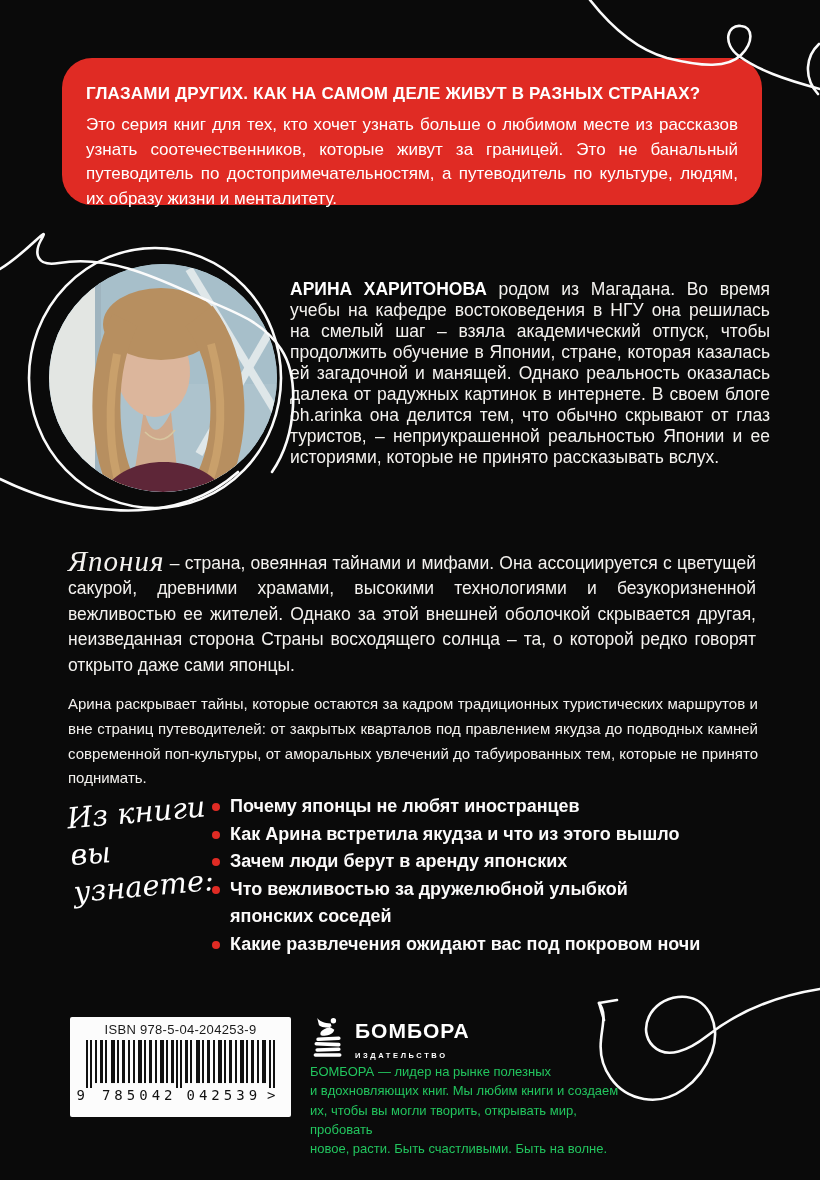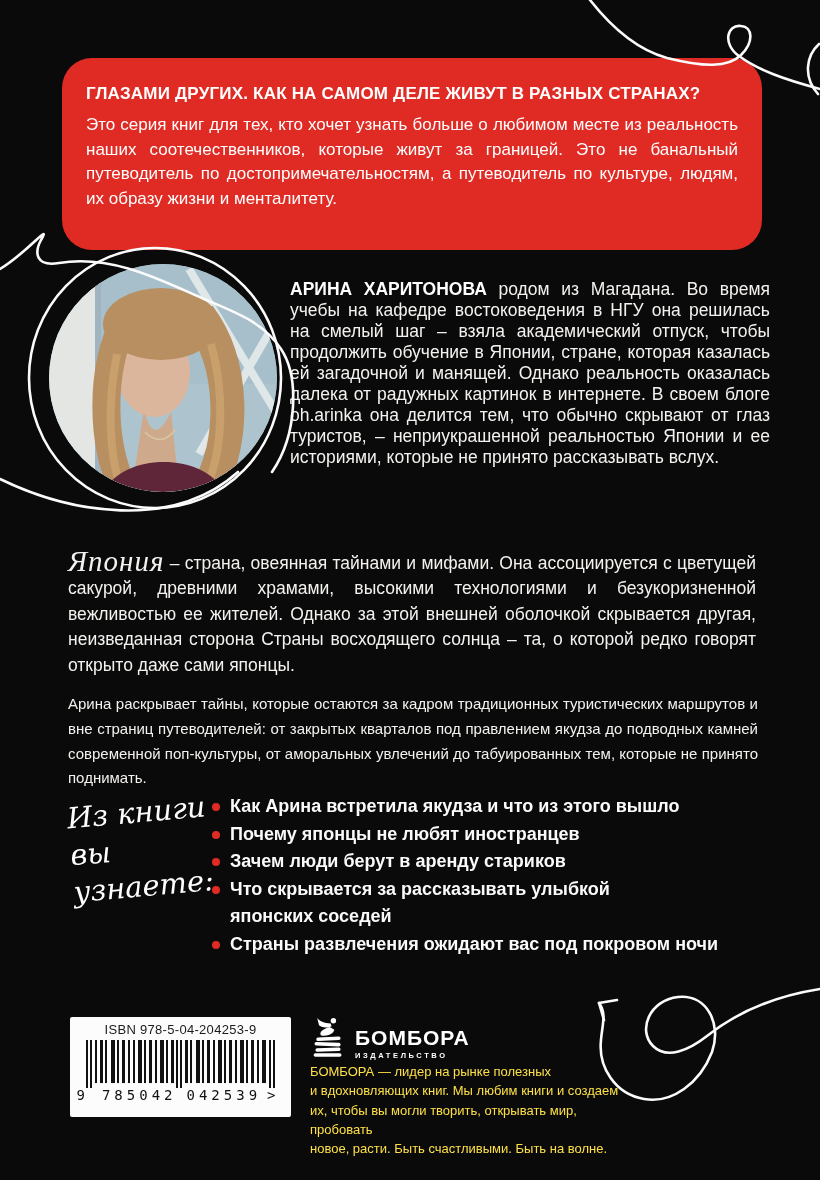--- a/index.html
+++ b/index.html
@@ -9,21 +9,21 @@
     background:#0a0a0a;
     overflow:hidden;
     font-family:"Liberation Sans",sans-serif;
     color:#f4f2ef;
   }
   
   .decor{position:absolute;inset:0;width:820px;height:1180px;pointer-events:none;z-index:6;}
   .decor path,.decor ellipse{fill:none;stroke:#fbfbfb;stroke-width:2.6;stroke-linecap:round;}
   
   .banner{
-    position:absolute;left:62px;top:58px;width:700px;height:192px;
+    position:absolute;left:62px;top:58px;width:700px;height:147px;
     background:#e02b24;border-radius:30px;box-sizing:border-box;
     padding:25px 24px 0 24px;z-index:2;
   }
   .banner-title{
     margin:0 0 9px 0;font-size:17px;font-weight:bold;color:#ffffff;
     letter-spacing:.2px;line-height:21px;
   }
   .banner-body{
     margin:0;font-size:17px;line-height:24.5px;color:#ffffff;text-align:justify;
   }
@@ -85,24 +85,24 @@
     width:196px;display:flex;align-items:center;margin-top:-1px;
     font-family:"DejaVu Sans Mono",monospace;font-size:14px;color:#111;
   }
   .bd-prefix{margin-left:-6px;margin-right:8px;}
   .bd-g1{letter-spacing:4px;margin-left:9px;}
   .bd-g2{letter-spacing:4px;margin-left:10px;text-align:right;}
   .bd-arrow{margin-left:6px;}
   .publisher{position:absolute;left:310px;top:1012px;z-index:2;display:flex;align-items:flex-end;}
   .pub-logo{margin-right:9px;margin-top:2px;}
   .pub-name{font-size:21px;font-weight:bold;letter-spacing:1px;line-height:24px;color:#fff;margin-top:5px;}
-  .pub-sub{font-size:7.5px;font-weight:bold;letter-spacing:2.6px;color:#fff;margin-top:1px;}
+  .pub-sub{font-size:7.5px;font-weight:bold;letter-spacing:2.6px;color:#fff;margin-top:8px;}
   .pub-about{
     position:absolute;left:310px;top:1062px;width:330px;
-    font-size:13px;line-height:19.3px;white-space:pre-line;color:#fde047;z-index:2;
+    font-size:13px;line-height:19.3px;white-space:pre-line;color:#22c55e;z-index:2;
   }
 </style>
 </head>
 <body>
 
 <div class="page">
 
   <svg class="decor" viewBox="0 0 820 1180">
     <g>
       <path d="M 590 0 C 612 28 638 50 667 58 C 703 67 728 68 741 55 C 754 42 753 27 741 26 C 727 24 722 44 739 56 C 758 70 783 79 820 89"></path>
@@ -114,21 +114,21 @@
       <path d="M 0 479 C 70 513 172 531 238 472"></path>
     </g>
     <g>
       <path d="M 820 989 C 782 995 741 1009 707 1036 C 689 1050 667 1060 653 1046 C 637 1030 650 1000 678 997 C 707 994 722 1024 712 1052 C 700 1083 672 1104 644 1099 C 615 1094 598 1067 601 1040 C 602 1026 607 1013 599 1003"></path>
       <path d="M 599 1003 L 617 1000 M 599 1003 L 604 1020"></path>
     </g>
   </svg>
 
   <div class="banner">
     <h1 class="banner-title">ГЛАЗАМИ ДРУГИХ. КАК НА САМОМ ДЕЛЕ ЖИВУТ В РАЗНЫХ СТРАНАХ?</h1>
-    <p class="banner-body">Это серия книг для тех, кто хочет узнать больше о любимом месте из реальность наших соотечественников, которые живут за границей. Это не банальный путеводитель по достопримечательностям, а путеводитель по культуре, людям, их образу жизни и менталитету.</p>
+    <p class="banner-body">Это серия книг для тех, кто хочет узнать больше о любимом месте из рассказов узнать соотечественников, которые живут за границей. Это не банальный путеводитель по достопримечательностям, а путеводитель по культуре, людям, их образу жизни и менталитету.</p>
   </div>
 
   <div class="photo">
     <svg width="228" height="228" viewBox="0 0 228 228">
       <defs>
           <clipPath id="pc">
             <circle cx="114" cy="114" r="114"></circle>
           </clipPath>
         </defs>
       <g clip-path="url(#pc)">
@@ -155,38 +155,38 @@
 
   <p class="para1"><span class="script-lead">Япония</span> <span>– страна, овеянная тайнами и мифами. Она ассоциируется с цветущей сакурой, древними храмами, высокими технологиями и безукоризненной вежливостью ее жителей. Однако за этой внешней оболочкой скрывается другая, неизведанная сторона Страны восходящего солнца – та, о которой редко говорят открыто даже сами японцы.</span></p>
 
   <p class="para2">Арина раскрывает тайны, которые остаются за кадром традиционных туристических маршрутов и вне страниц путеводителей: от закрытых кварталов под правлением якудза до подводных камней современной поп-культуры, от аморальных увлечений до табуированных тем, которые не принято поднимать.</p>
 
   <div class="learn-label">Из книги
 вы узнаете:</div>
   <ul class="learn-list">
       <li>
         <span class="dot"></span>
+        <span class="li-text">Почему японцы не любят иностранцев</span>
+      </li>
+      <li>
+        <span class="dot"></span>
         <span class="li-text">Как Арина встретила якудза и что из этого вышло</span>
       </li>
       <li>
         <span class="dot"></span>
-        <span class="li-text">Почему японцы не любят иностранцев</span>
-      </li>
-      <li>
-        <span class="dot"></span>
-        <span class="li-text">Зачем люди берут в аренду стариков</span>
-      </li>
-      <li>
-        <span class="dot"></span>
-        <span class="li-text">Что скрывается за рассказывать улыбкой
+        <span class="li-text">Зачем люди берут в аренду японских</span>
+      </li>
+      <li>
+        <span class="dot"></span>
+        <span class="li-text">Что вежливостью за дружелюбной улыбкой
 японских соседей</span>
       </li>
       <li>
         <span class="dot"></span>
-        <span class="li-text">Страны развлечения ожидают вас под покровом ночи</span>
+        <span class="li-text">Какие развлечения ожидают вас под покровом ночи</span>
       </li>
     </ul>
 
   <div class="isbn-box">
     <div class="isbn-line">ISBN 978-5-04-204253-9</div>
     <svg class="barcode" width="190" height="48" viewBox="0 0 190 58" preserveAspectRatio="none">
       <rect x="0" y="0" width="2" height="58"></rect>
         <rect x="4" y="0" width="2" height="58"></rect>
       <rect x="9" y="0" width="2" height="52"></rect>
         <rect x="14" y="0" width="3" height="52"></rect>

